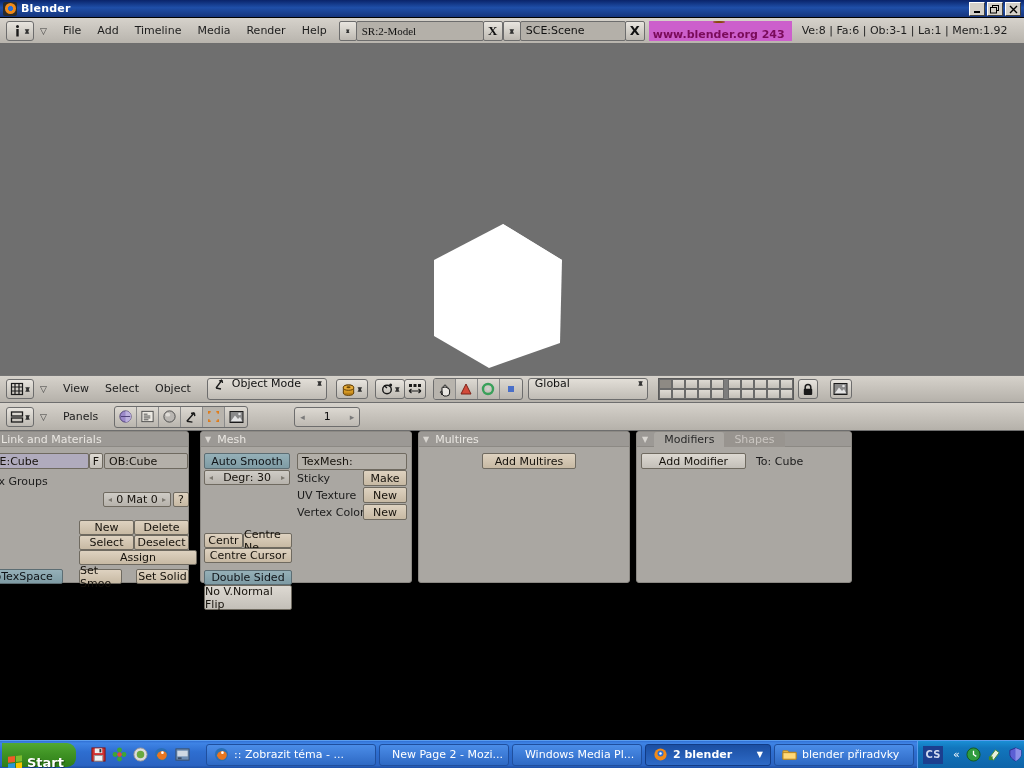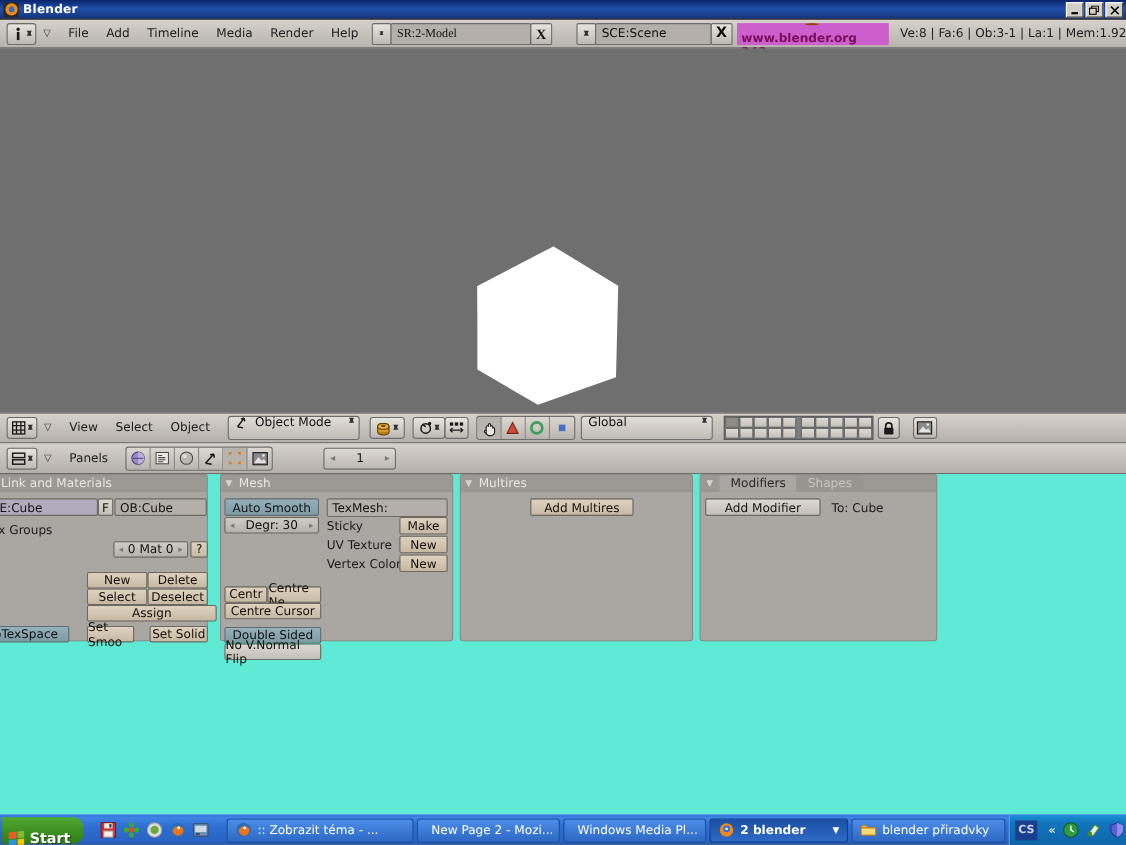--- a/index.html
+++ b/index.html
@@ -141,21 +141,21 @@
     height:20px; width:66px; border:1px solid #6d6d6d; border-radius:3px;
     background: linear-gradient(180deg,#ddd9d2,#bdb9b2);
     display:flex; align-items:center; justify-content:space-between;
     padding:0 5px; color:#111; font-size:11px;
   }
   .framefield .ar { color:#7a7a7a; font-size:9px; }
 
   
   .panelarea {
     position:absolute; left:0; top:413px; width:1024px; height:309px;
-    background:#5eead4;
+    background:#000000;
   }
   .panel {
     position:absolute; background:#aaa7a2;
     border:1px solid #8c8984; border-radius:3px;
   }
   .panel-hdr {
     height:15px; background:#9c9995; border-bottom:1px solid #8c8984;
     display:flex; align-items:center; padding-left:4px; gap:6px;
     border-radius:2px 2px 0 0;
   }
@@ -174,21 +174,21 @@
   .btoggle-on {
     background: linear-gradient(180deg,#95b0b8,#7e9ba4);
     border:1px solid #5c6d73; border-radius:2px;
     color:#101418; font-size:11px;
     display:flex; align-items:center; justify-content:center; height:15px;
   }
   .btoggle-off {
     background: linear-gradient(180deg,#ddd9d2,#c3bfb8);
     border:1px solid #6f6a60; border-radius:2px;
     color:#16120c; font-size:11px;
-    display:flex; align-items:center; justify-content:center; height:15px;
+    display:flex; align-items:center; justify-content:center; height:25px;
   }
   .bnum {
     background: linear-gradient(180deg,#cfccc6,#b6b2ab);
     border:1px solid #6f6a60; border-radius:2px;
     color:#16120c; font-size:11px; height:15px;
     display:flex; align-items:center; justify-content:space-between;
     padding:0 4px;
   }
   .bnum .ar { color:#7c7870; font-size:8px; }
   .btext {
@@ -307,21 +307,21 @@
         <div class="spin-box">
             <span class="updown">
               <i>▲</i>
               <i>▼</i>
             </span>
           </div>
         <div class="field" style="width:128px;margin-left:-1px;">SR:2-Model</div>
         <div class="xbtn">X</div>
       </div>
 
-      <div style="display:flex;align-items:center;padding-left:22px;">
+      <div style="display:flex;align-items:center;">
         <div class="spin-box">
             <span class="updown">
               <i>▲</i>
               <i>▼</i>
             </span>
           </div>
         <div class="field" style="width:106px;margin-left:-1px;">SCE:Scene</div>
         <div class="xbtn">X</div>
       </div>
 

